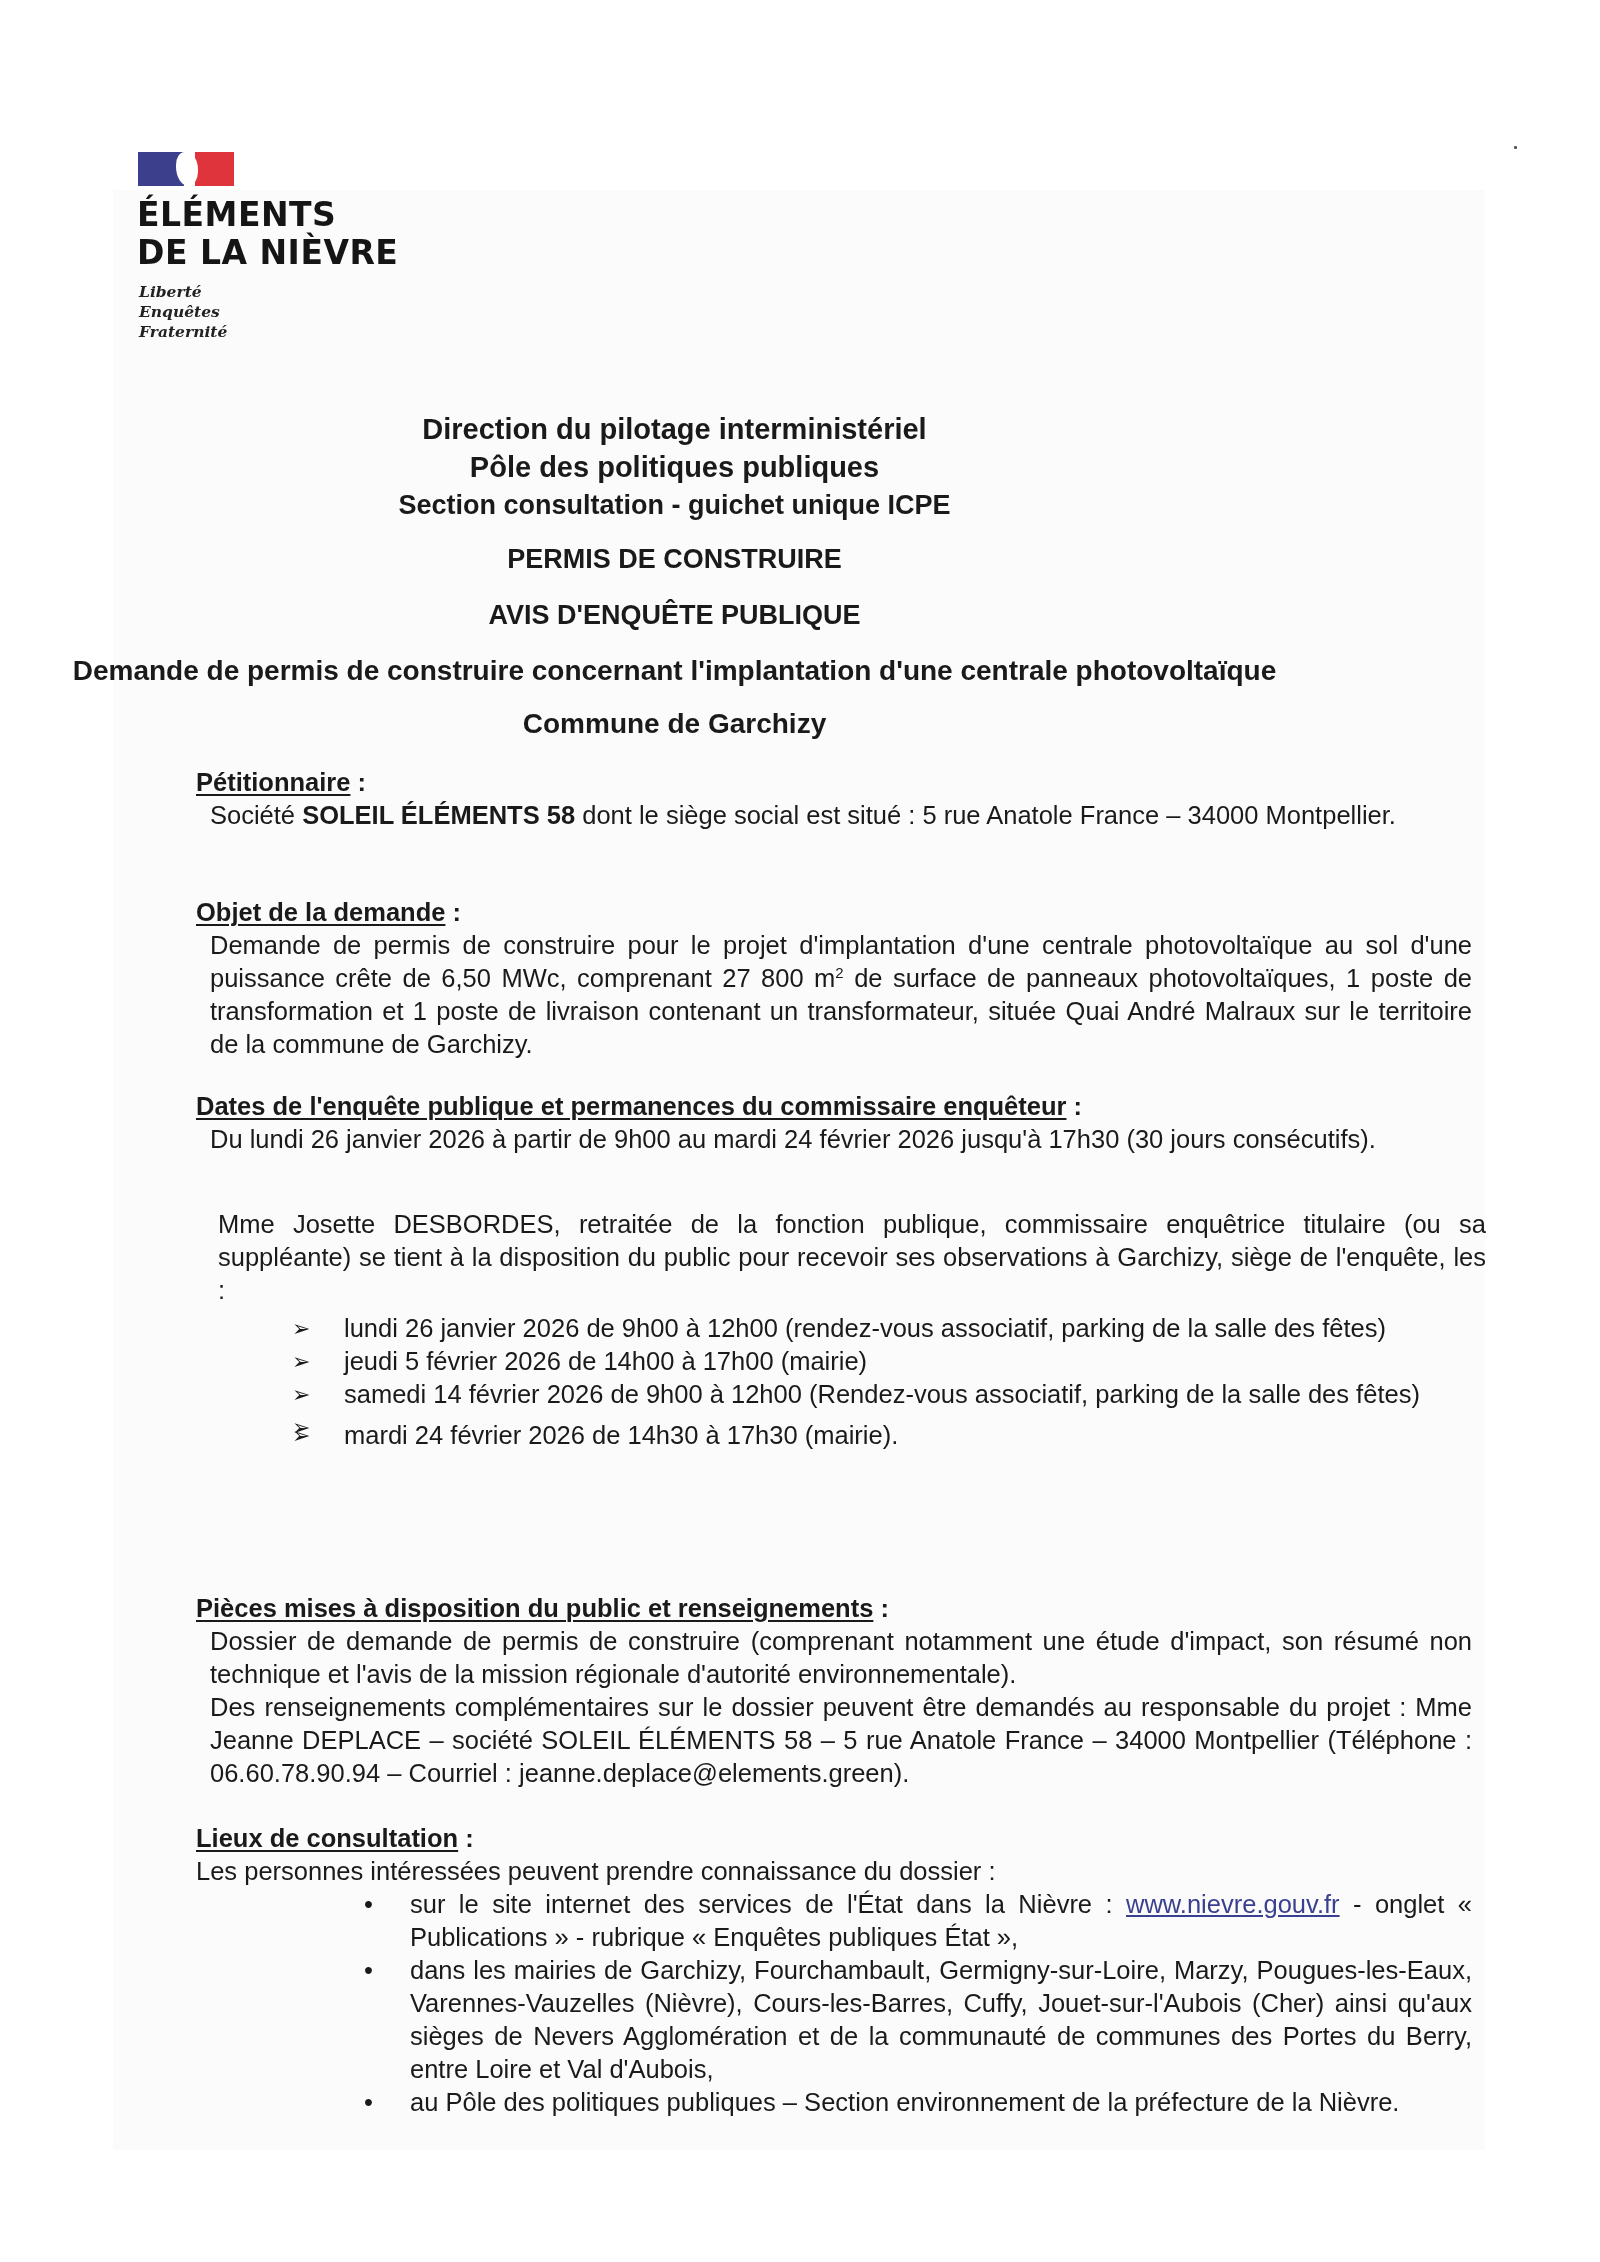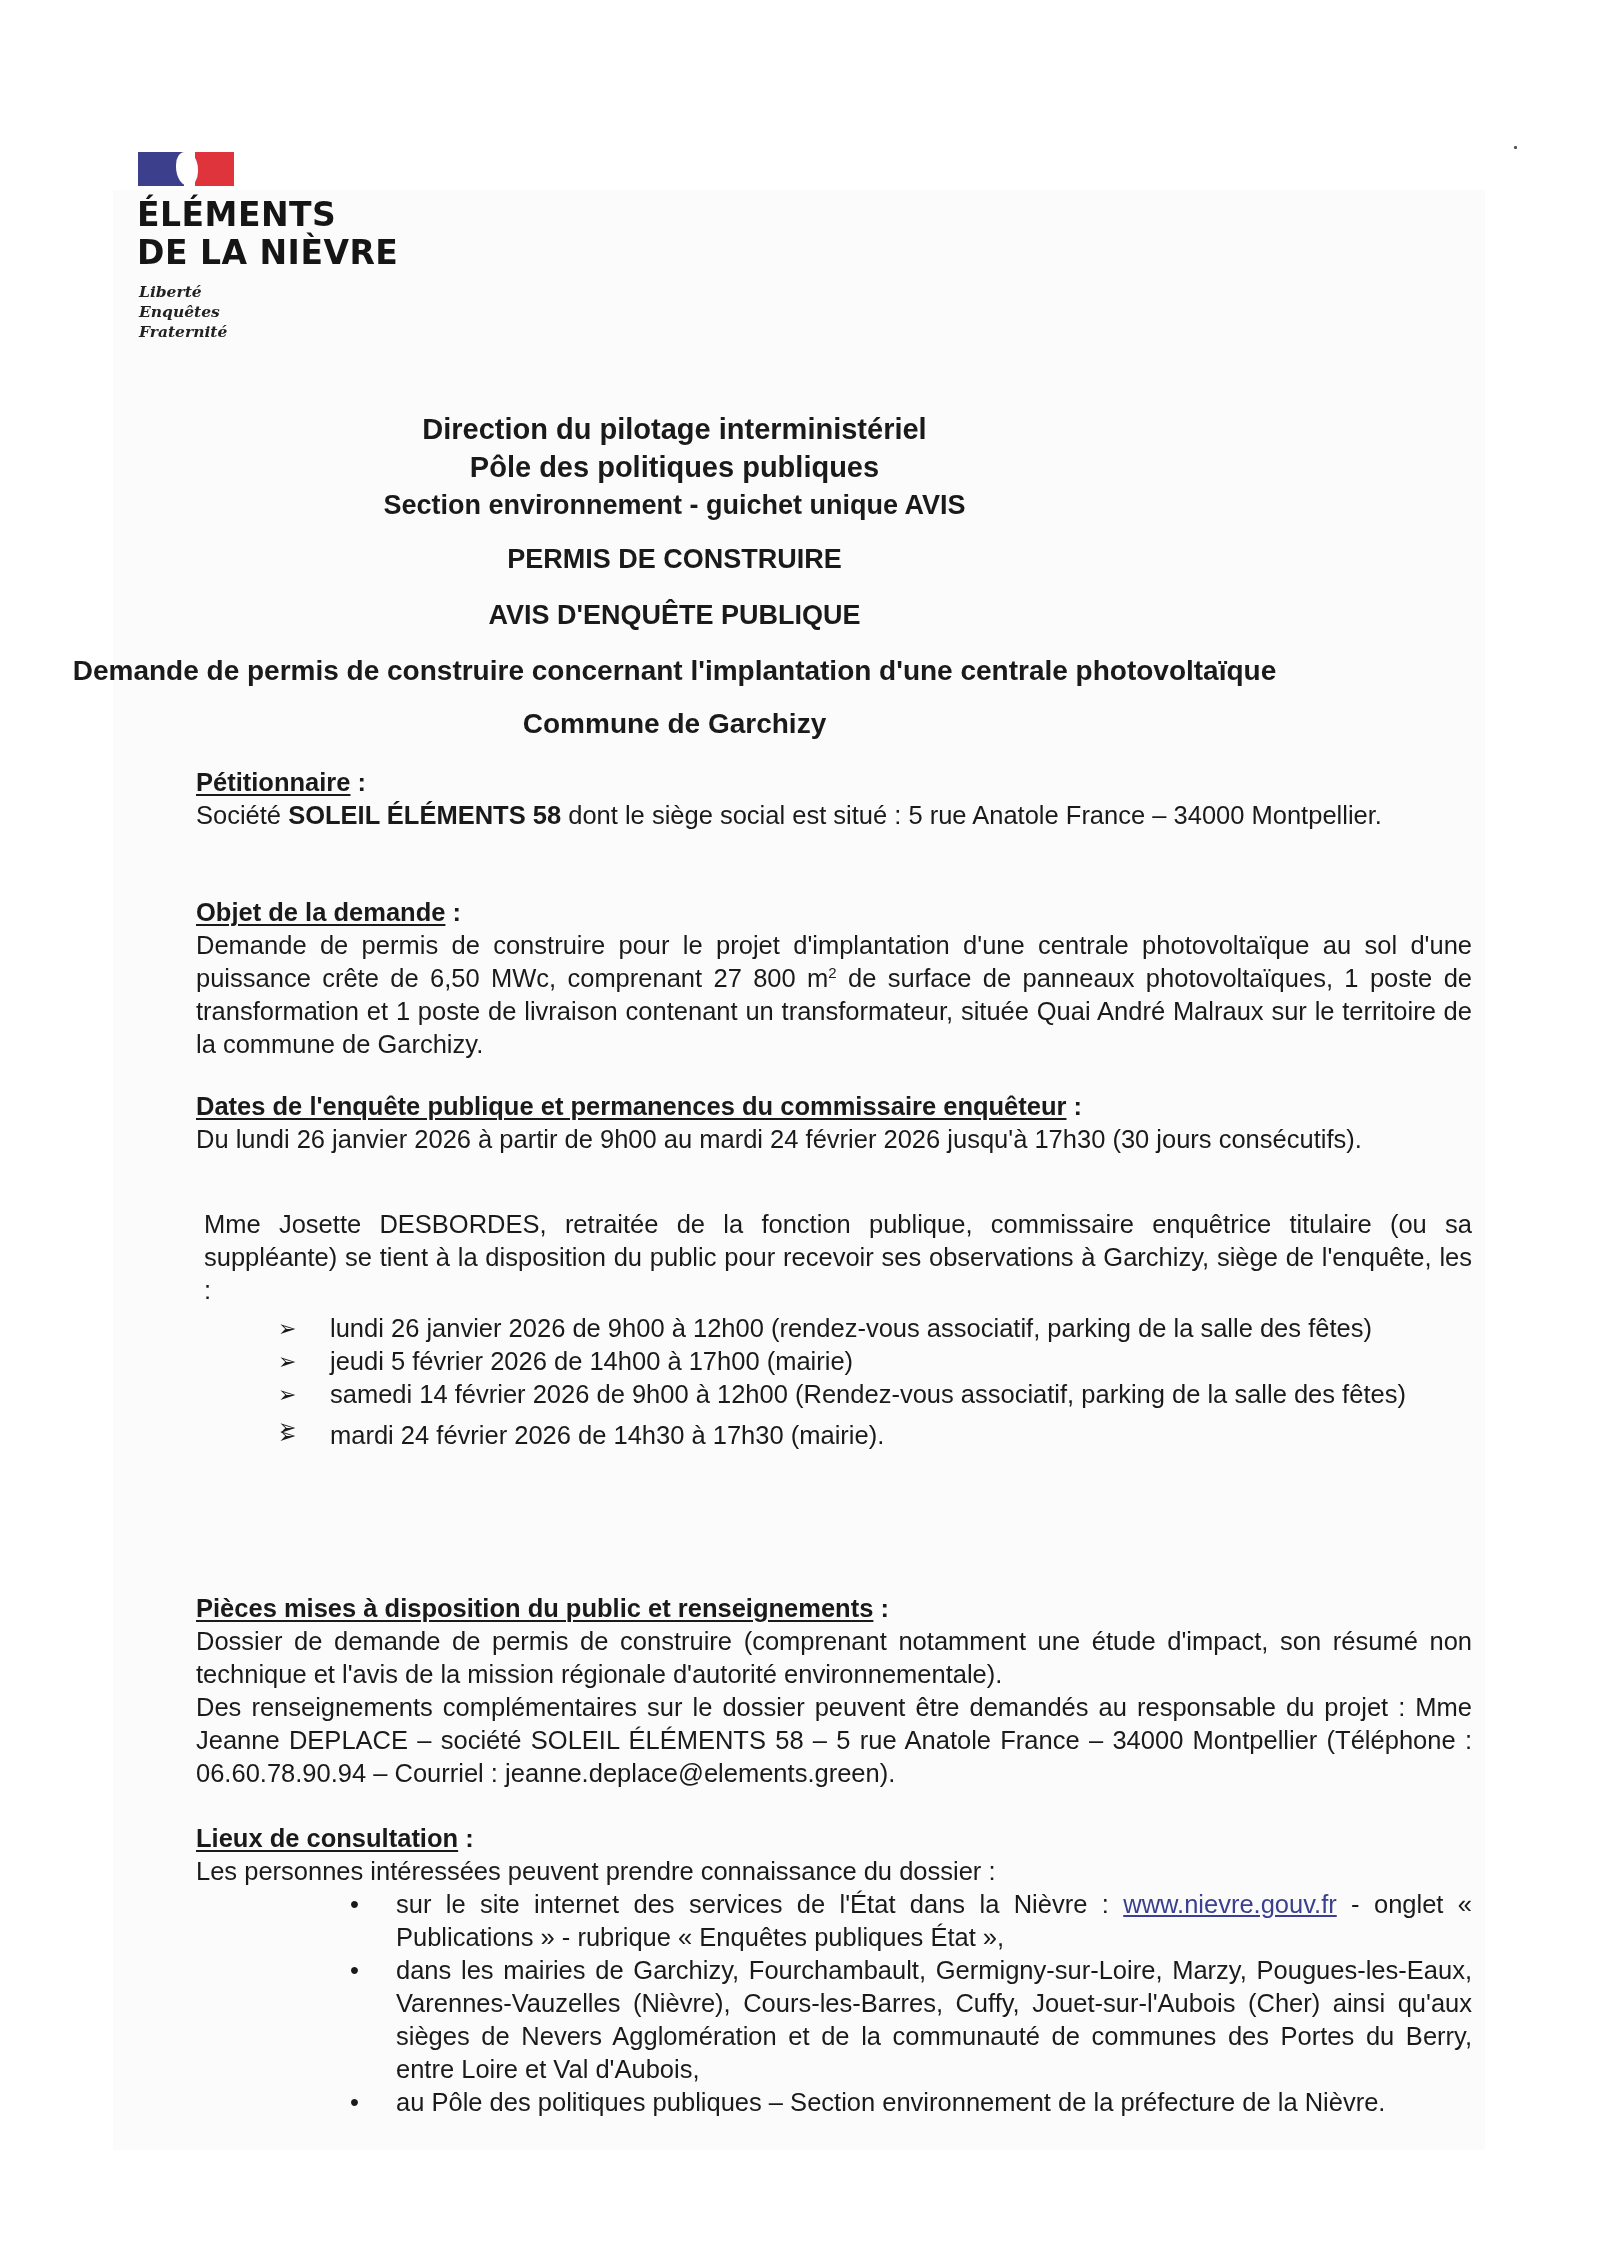--- a/index.html
+++ b/index.html
@@ -35,21 +35,21 @@
   .permis { top:512px; font-size:27px; }
   .avis { top:568px; font-size:27px; }
   .demande-title { top:623px; font-size:28px; }
   .commune { top:676px; font-size:28px; }
 
   .content {
     position:absolute; left:196px; width:1276px; font-size:25.5px; line-height:33px; color:#1a1a1a;
   }
   .section-title { font-weight:bold; }
   .section-title .u { text-decoration:underline; text-decoration-thickness:2px; text-underline-offset:3px;margin-top:43px; }
-  .justify { text-align:justify; text-align-last:left; }
+  .justify { text-align:justify; text-align-last:left;margin-left:14px; }
   .bold { font-weight:bold; }
   sup { font-size:15px; line-height:0; }
 
   .sec-petitionnaire { top:766px; }
   .sec-objet { top:896px; }
   .sec-dates { top:1090px; }
   .commissaire { top:1208px; left:204px; width:1268px; }
   .permanences { top:1312px; left:278px; width:1194px; }
   .perm-item { position:relative; padding-left:52px; margin-bottom:0; }
   .perm-item .arrow {
@@ -81,21 +81,21 @@
 </div>
 <div class="motto">
   <div>Liberté</div>
   <div>Enquêtes</div>
   <div>Fraternité</div>
 </div>
 
 <div class="header-block dir-lines">
   <span class="h-line">Direction du pilotage interministériel</span>
   <span class="h-line">Pôle des politiques publiques</span>
-  <span class="h-line">Section environnement - guichet unique AVIS</span>
+  <span class="h-line">Section consultation - guichet unique ICPE</span>
 </div>
 <div class="header-block permis">PERMIS DE CONSTRUIRE</div>
 <div class="header-block avis">AVIS D'ENQUÊTE PUBLIQUE</div>
 <div class="header-block demande-title">Demande de permis de construire concernant l'implantation d'une centrale photovoltaïque</div>
 <div class="header-block commune">Commune de Garchizy</div>
 
 <div class="content sec-petitionnaire">
   <div class="section-title"><span class="u">Pétitionnaire</span><span> :</span></div>
   <div class="justify"><span>Société </span><span class="bold">SOLEIL ÉLÉMENTS 58</span><span> dont le siège social est situé : 5 rue Anatole France – 34000 Montpellier.</span></div>
 </div>

